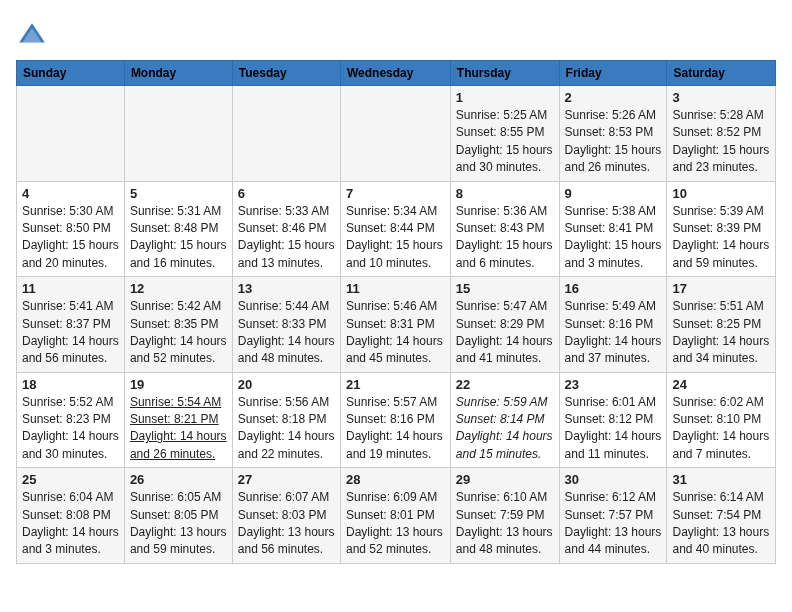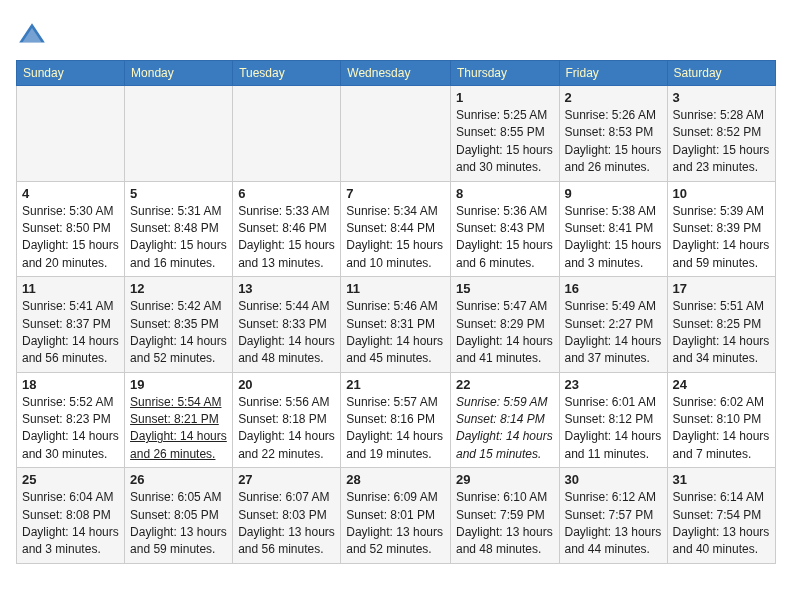--- a/index.html
+++ b/index.html
@@ -54,25 +54,25 @@
       color: #444;
       font-weight: normal;
     }
     table {
       width: 100%;
       border-collapse: collapse;
       font-size: 10.5px;
     }
     thead th {
       background: #3a7abf;
-      color: #fef9c3;
+      color: #000000;
       text-align: left;
       padding: 5px 6px;
       font-size: 12px;
-      font-weight: normal;
+      font-weight: bold;
       border: 1px solid #2d6aaf;
     }
     tbody td {
       border: 1px solid #ccc;
       vertical-align: top;
       padding: 4px 5px;
       width: 113px;
       min-height: 80px;
       background: #fff;
     }
@@ -241,21 +241,21 @@
         <td>
           <span class="day-num">15</span>
           <div class="day-info" style="white-space: pre-line;">Sunrise: 5:47 AM
 Sunset: 8:29 PM
 Daylight: 14 hours
 and 41 minutes.</div>
         </td>
         <td>
           <span class="day-num">16</span>
           <div class="day-info" style="white-space: pre-line;">Sunrise: 5:49 AM
-Sunset: 2:27 PM
+Sunset: 8:16 PM
 Daylight: 14 hours
 and 37 minutes.</div>
         </td>
         <td>
           <span class="day-num">17</span>
           <div class="day-info" style="white-space: pre-line;">Sunrise: 5:51 AM
 Sunset: 8:25 PM
 Daylight: 14 hours
 and 34 minutes.</div>
         </td>

